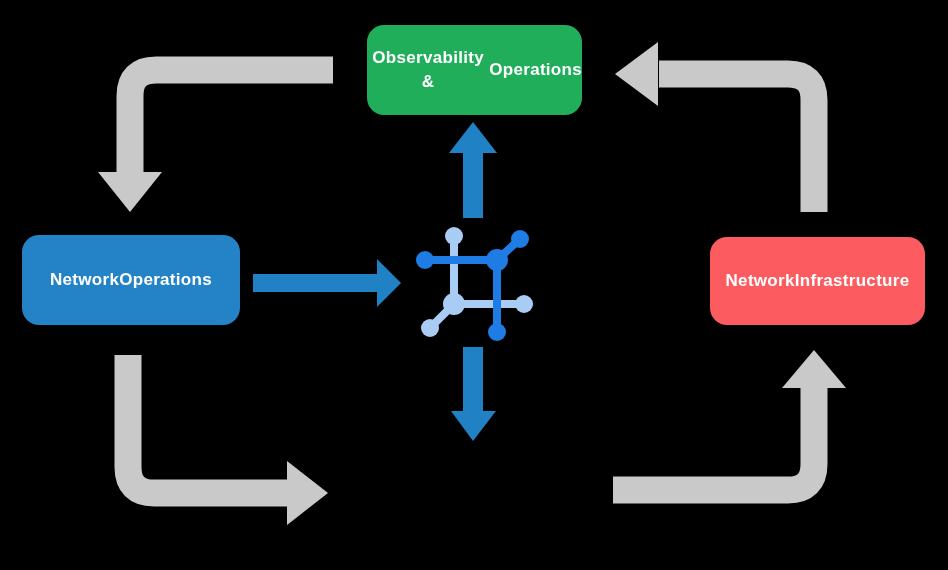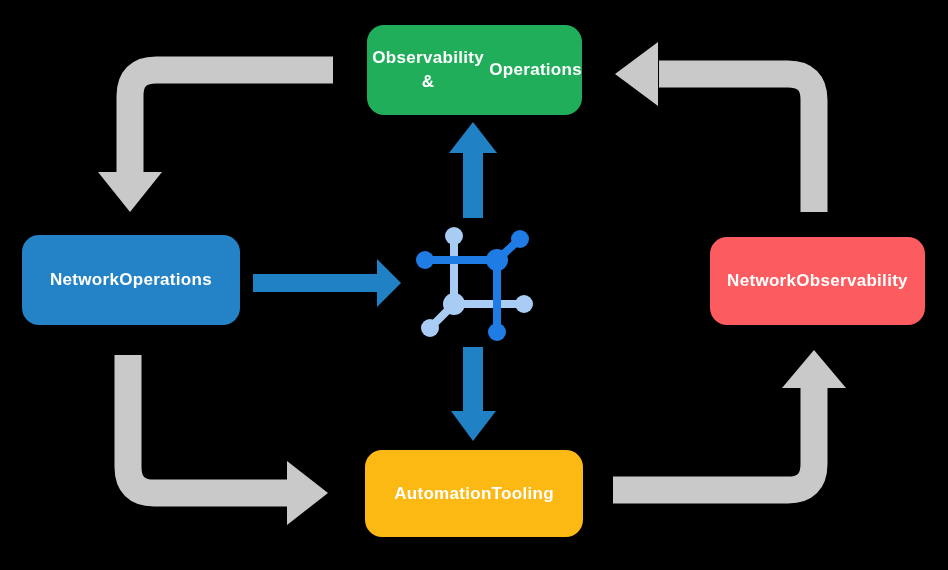--- a/index.html
+++ b/index.html
@@ -108,21 +108,17 @@
     <span>Operations</span>
   </div>
 
   <div class="node node-operations">
     <span>Network</span>
     <span>Operations</span>
   </div>
 
   <div class="node node-infrastructure">
     <span>Network</span>
-    <span>Observability</span>
+    <span>Infrastructure</span>
   </div>
 
-  <div class="node node-automation">
-    <span>Automation</span>
-    <span>Tooling</span>
-  </div>
 
 </div>
 
 </body></html>

